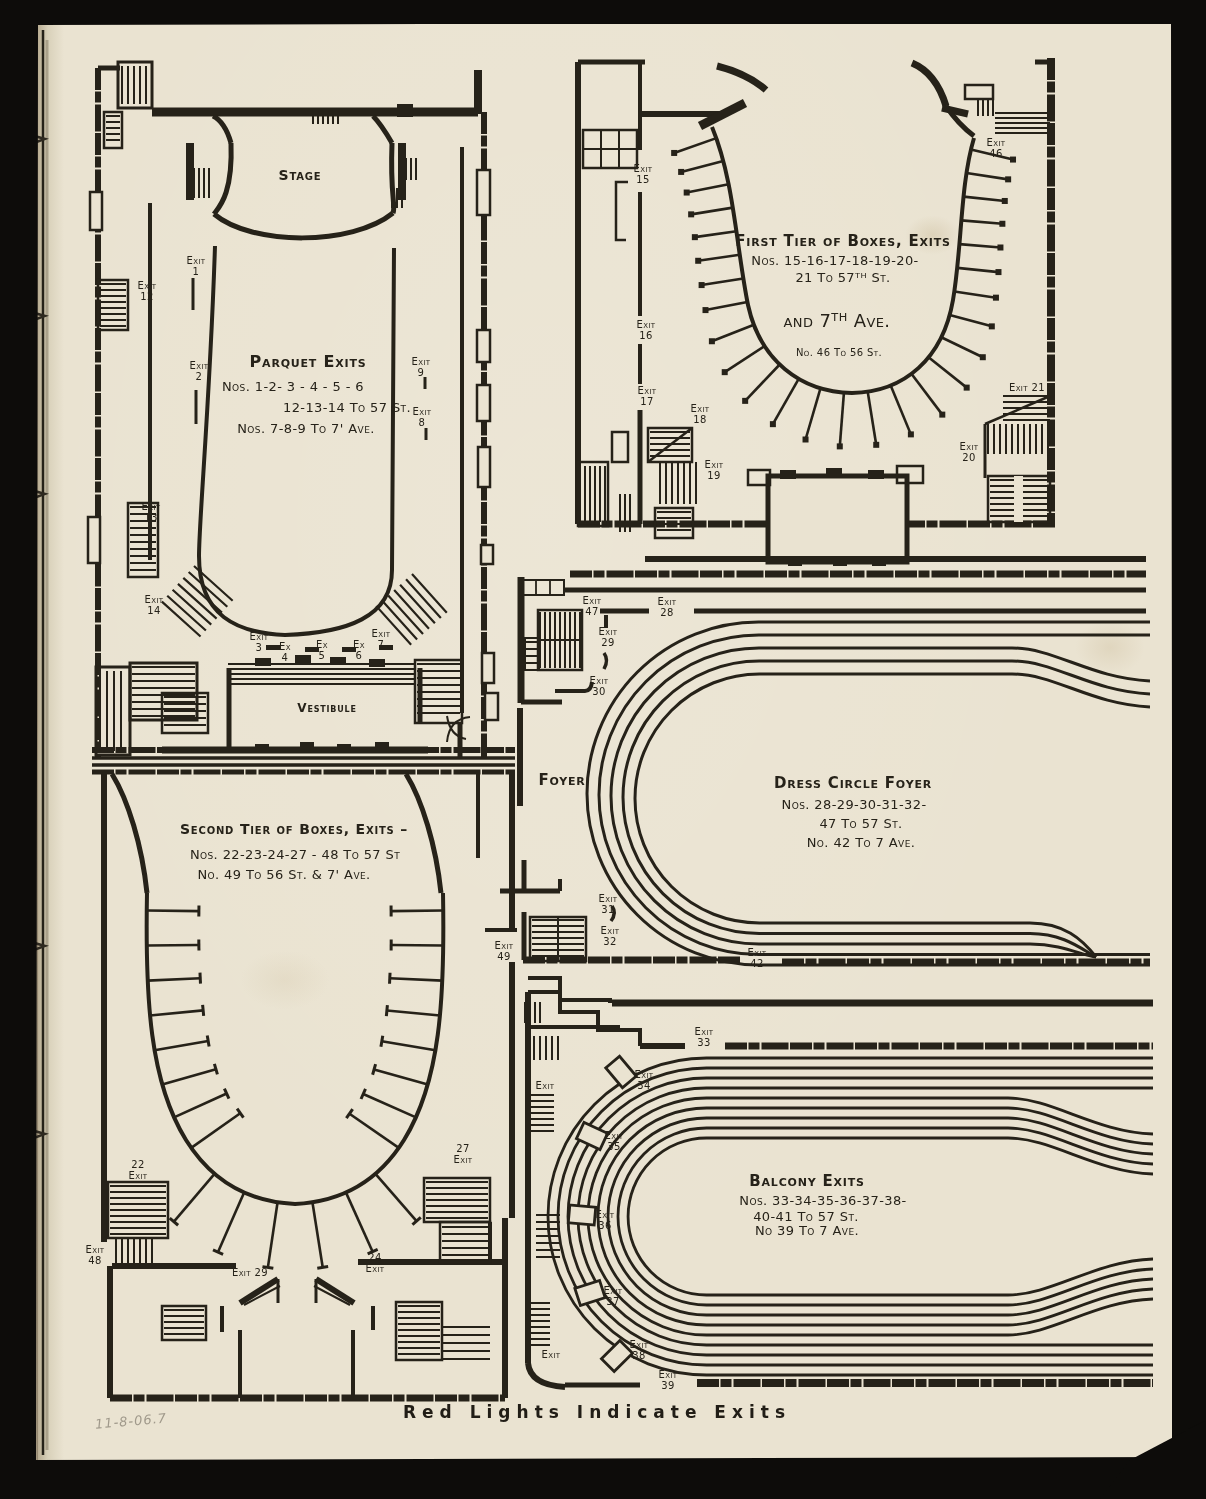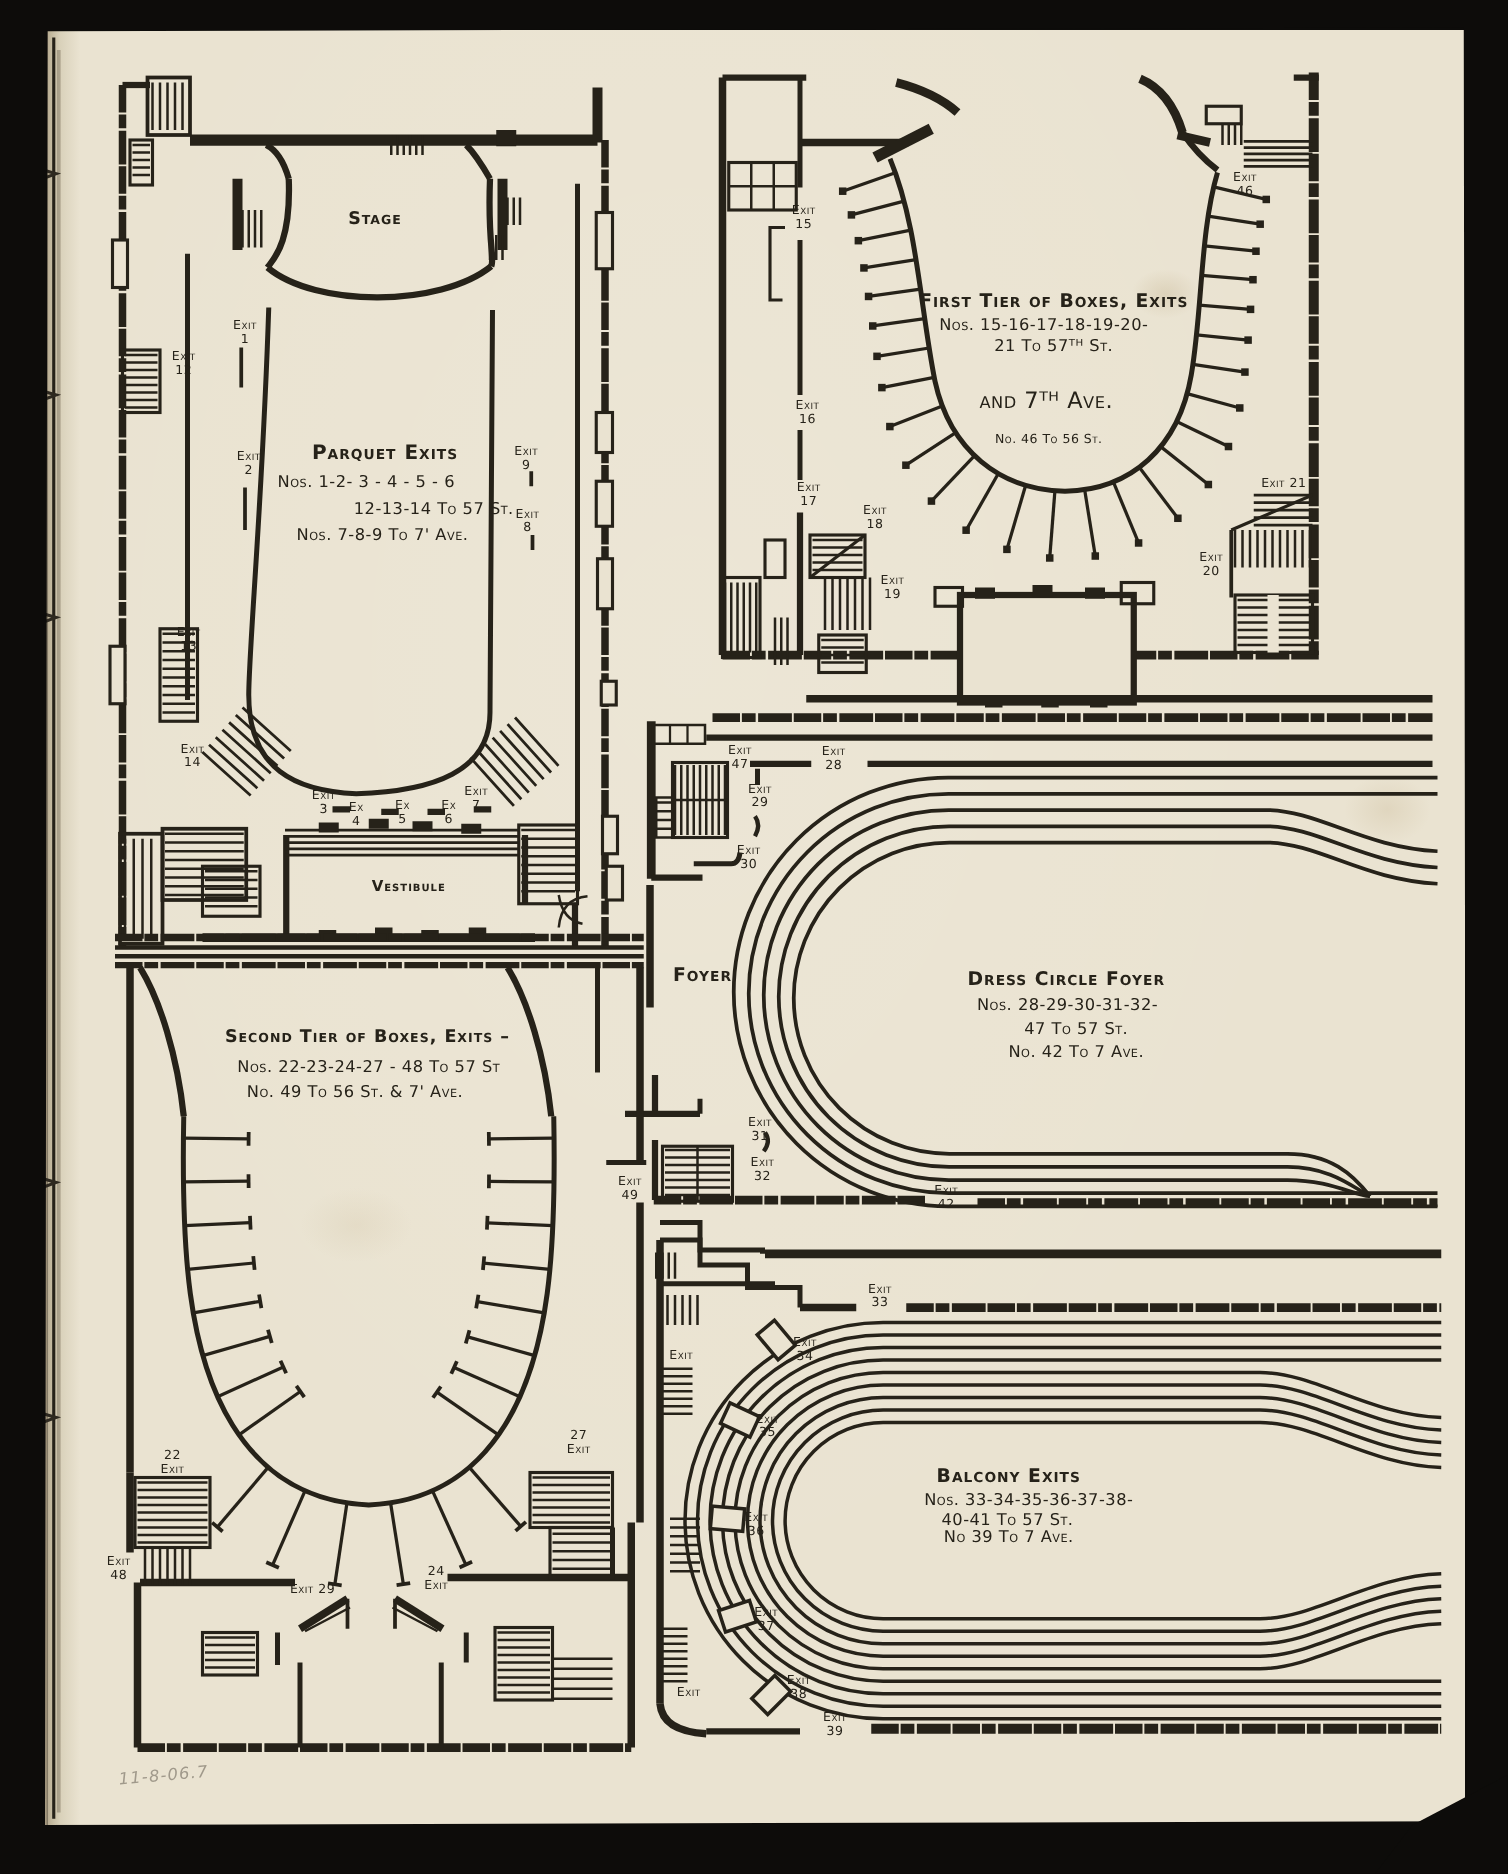--- a/index.html
+++ b/index.html
@@ -457,21 +457,21 @@
       <div class="lb" style="left: 284px; top: 875px; font-size: 13px;">No.   49 To 56 St. &amp; 7' Ave.</div>
       <div class="lb" style="left: 504px; top: 951px; font-size: 10px;">Exit
 49</div>
       <div class="lb" style="left: 138px; top: 1170px; font-size: 10px;">22
 Exit</div>
       <div class="lb" style="left: 463px; top: 1154px; font-size: 10px;">27
 Exit</div>
       <div class="lb" style="left: 95px; top: 1255px; font-size: 10px;">Exit
 48</div>
       <div class="lb" style="left: 250px; top: 1272px; font-size: 10px;">Exit 29</div>
-      <div class="lb" style="left: 349px; top: 1263px; font-size: 10px;">24
+      <div class="lb" style="left: 375px; top: 1263px; font-size: 10px;">24
 Exit</div>
       <div class="lb b" style="left: 807px; top: 1181px; font-size: 15px;">Balcony Exits</div>
       <div class="lb" style="left: 823px; top: 1201px; font-size: 13px;">Nos. 33-34-35-36-37-38-</div>
       <div class="lb" style="left: 806px; top: 1217px; font-size: 13px;">40-41 To 57 St.</div>
       <div class="lb" style="left: 807px; top: 1231px; font-size: 13px;">No 39 To 7 Ave.</div>
       <div class="lb" style="left: 704px; top: 1037px; font-size: 10px;">Exit
 33</div>
       <div class="lb" style="left: 644px; top: 1080px; font-size: 10px;">Exit
 34</div>
       <div class="lb" style="left: 614px; top: 1141px; font-size: 10px;">Exit
@@ -481,19 +481,20 @@
       <div class="lb" style="left: 613px; top: 1296px; font-size: 10px;">Exit
 37</div>
       <div class="lb" style="left: 639px; top: 1350px; font-size: 10px;">Exit
 38</div>
       <div class="lb" style="left: 668px; top: 1380px; font-size: 10px;">Exit
 39</div>
       <div class="lb" style="left: 545px; top: 1085px; font-size: 10px;">Exit</div>
       <div class="lb" style="left: 551px; top: 1354px; font-size: 10px;">Exit</div>
     </div>
 
+  <div class="caption" style="left:597px;top:1412px">Red Lights Indicate Exits</div>
   <div class="handwriting" style="left:131px;top:1421px">11-8-06.7</div>
 
   <svg class="overlay" width="1206" height="1499" style="pointer-events:none">
     <path d="M0,0 H1206 V1499 H0 Z M38,25 L1171,22 L1173,1457 L36,1460 Z" fill="#0d0c0a" fill-rule="evenodd"></path>
     <path d="M1130,1460 L1206,1420 V1499 H1100 Z" fill="#0d0c0a"></path>
   </svg>
 </div>
 
 </body></html>

